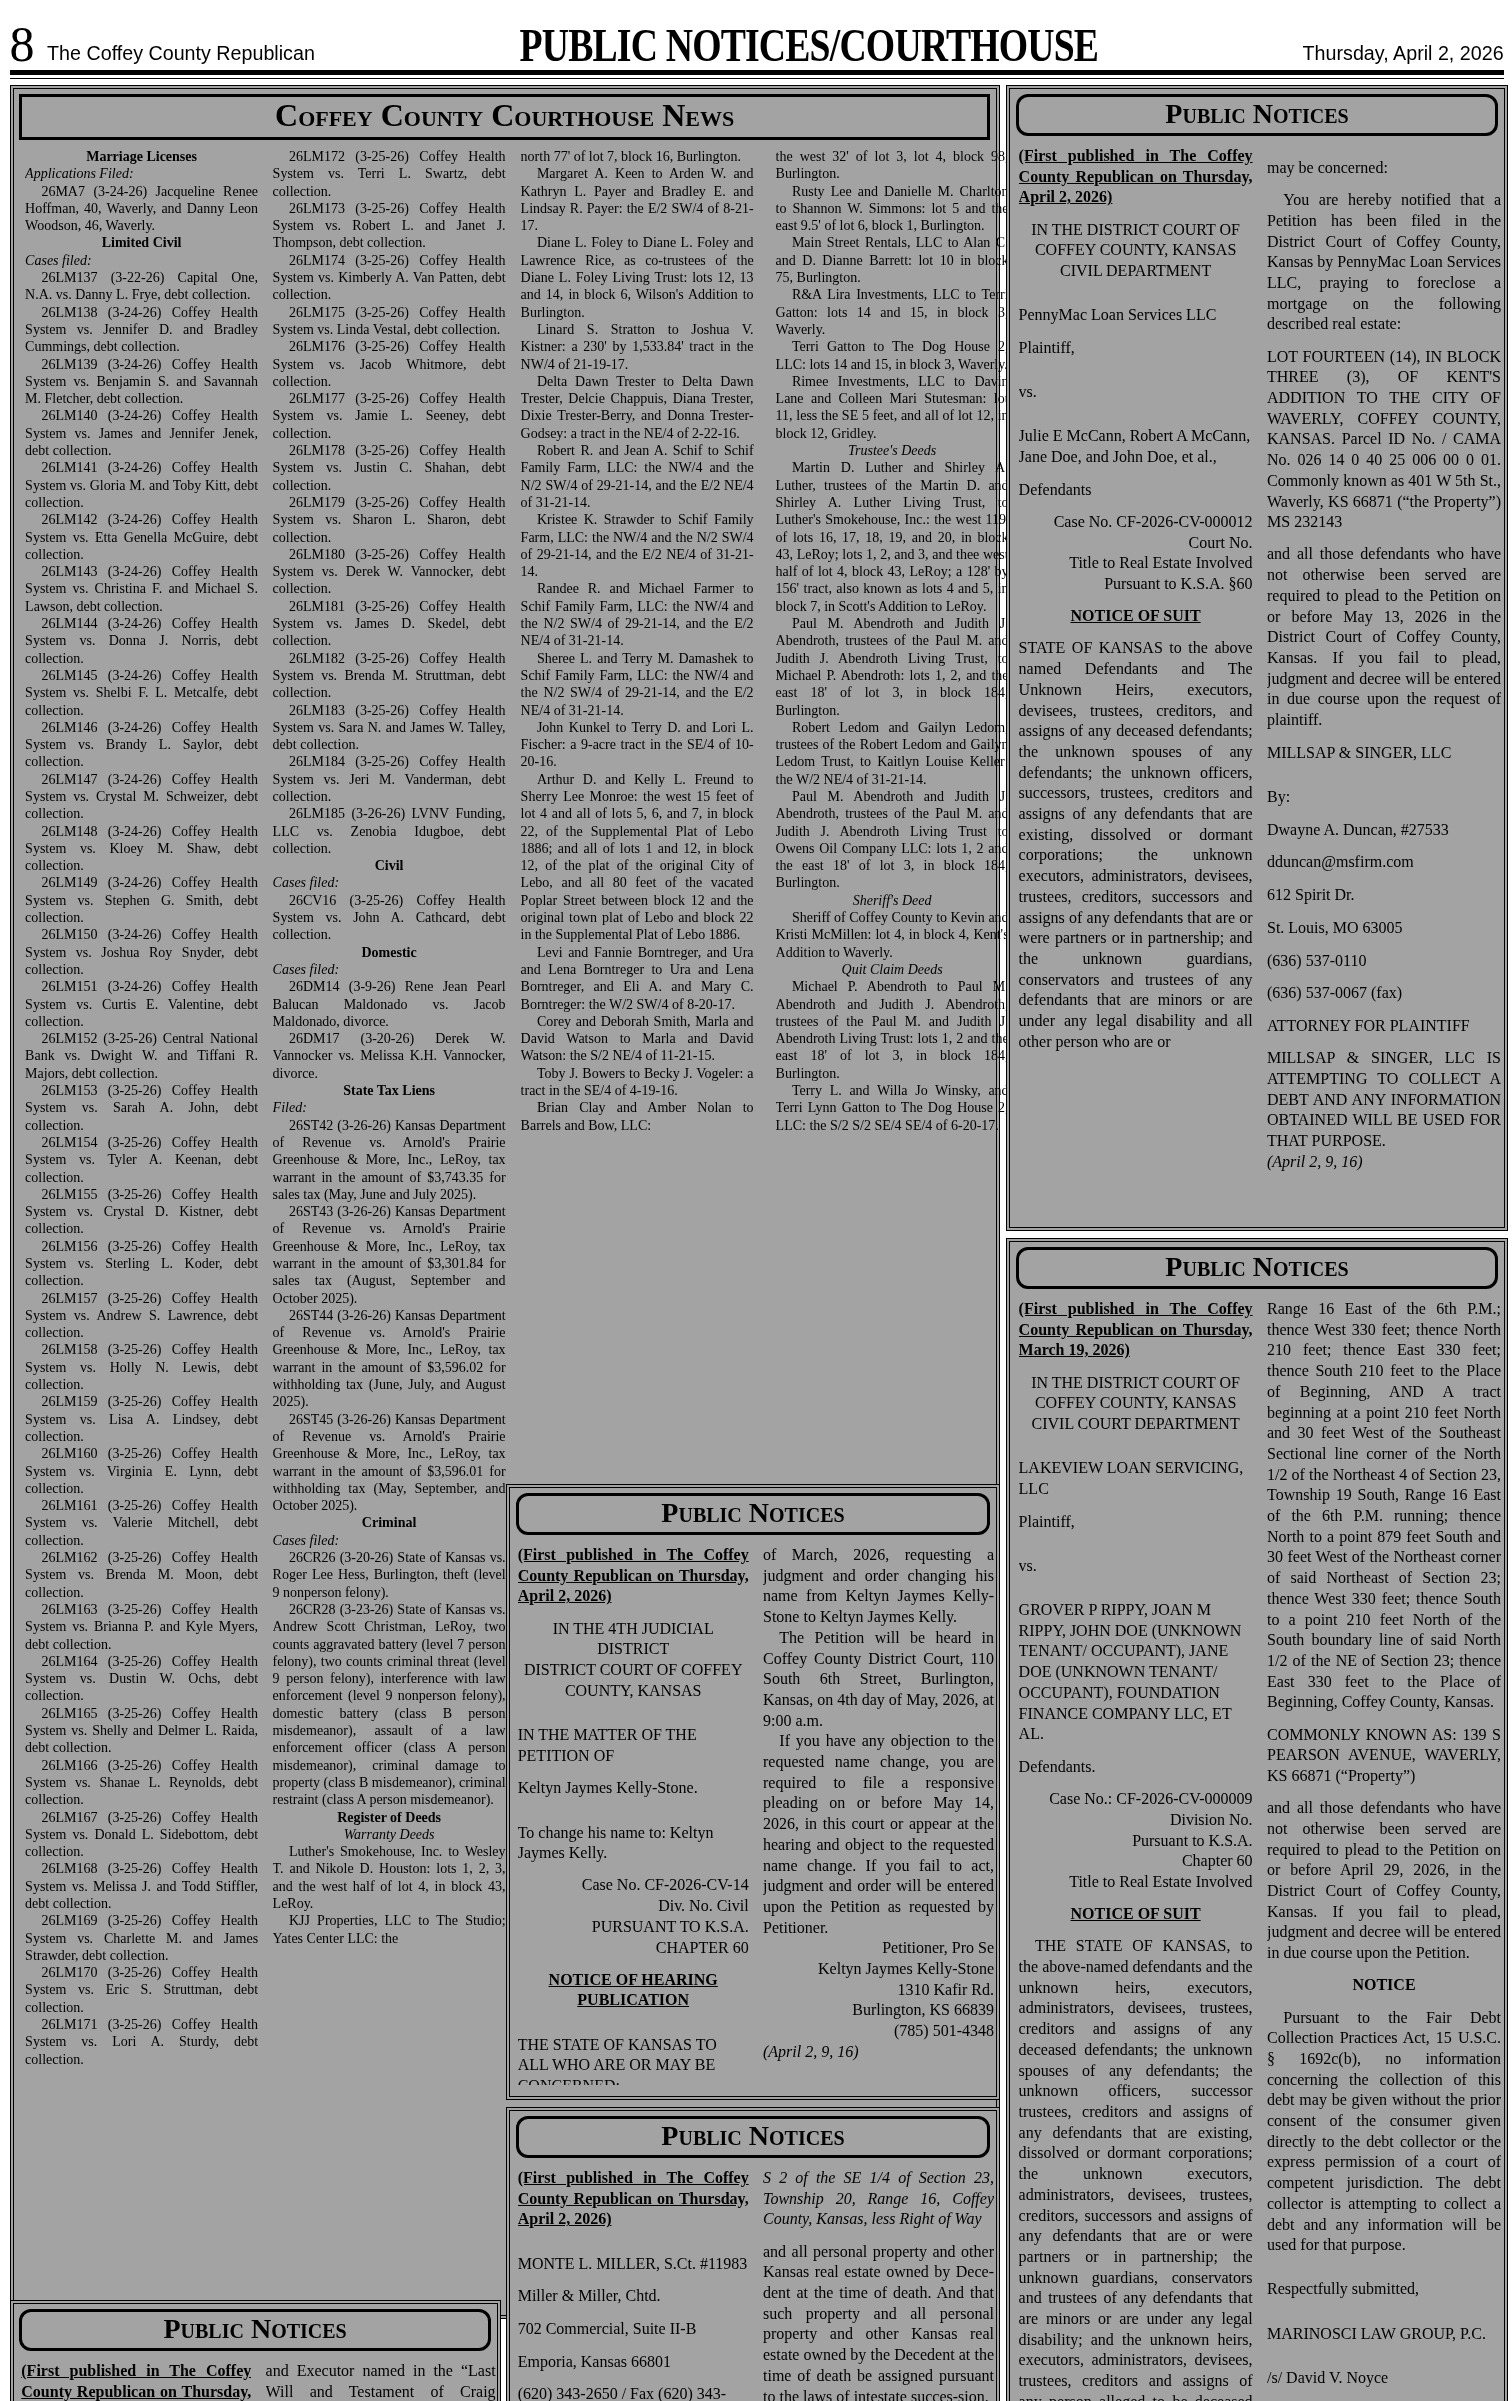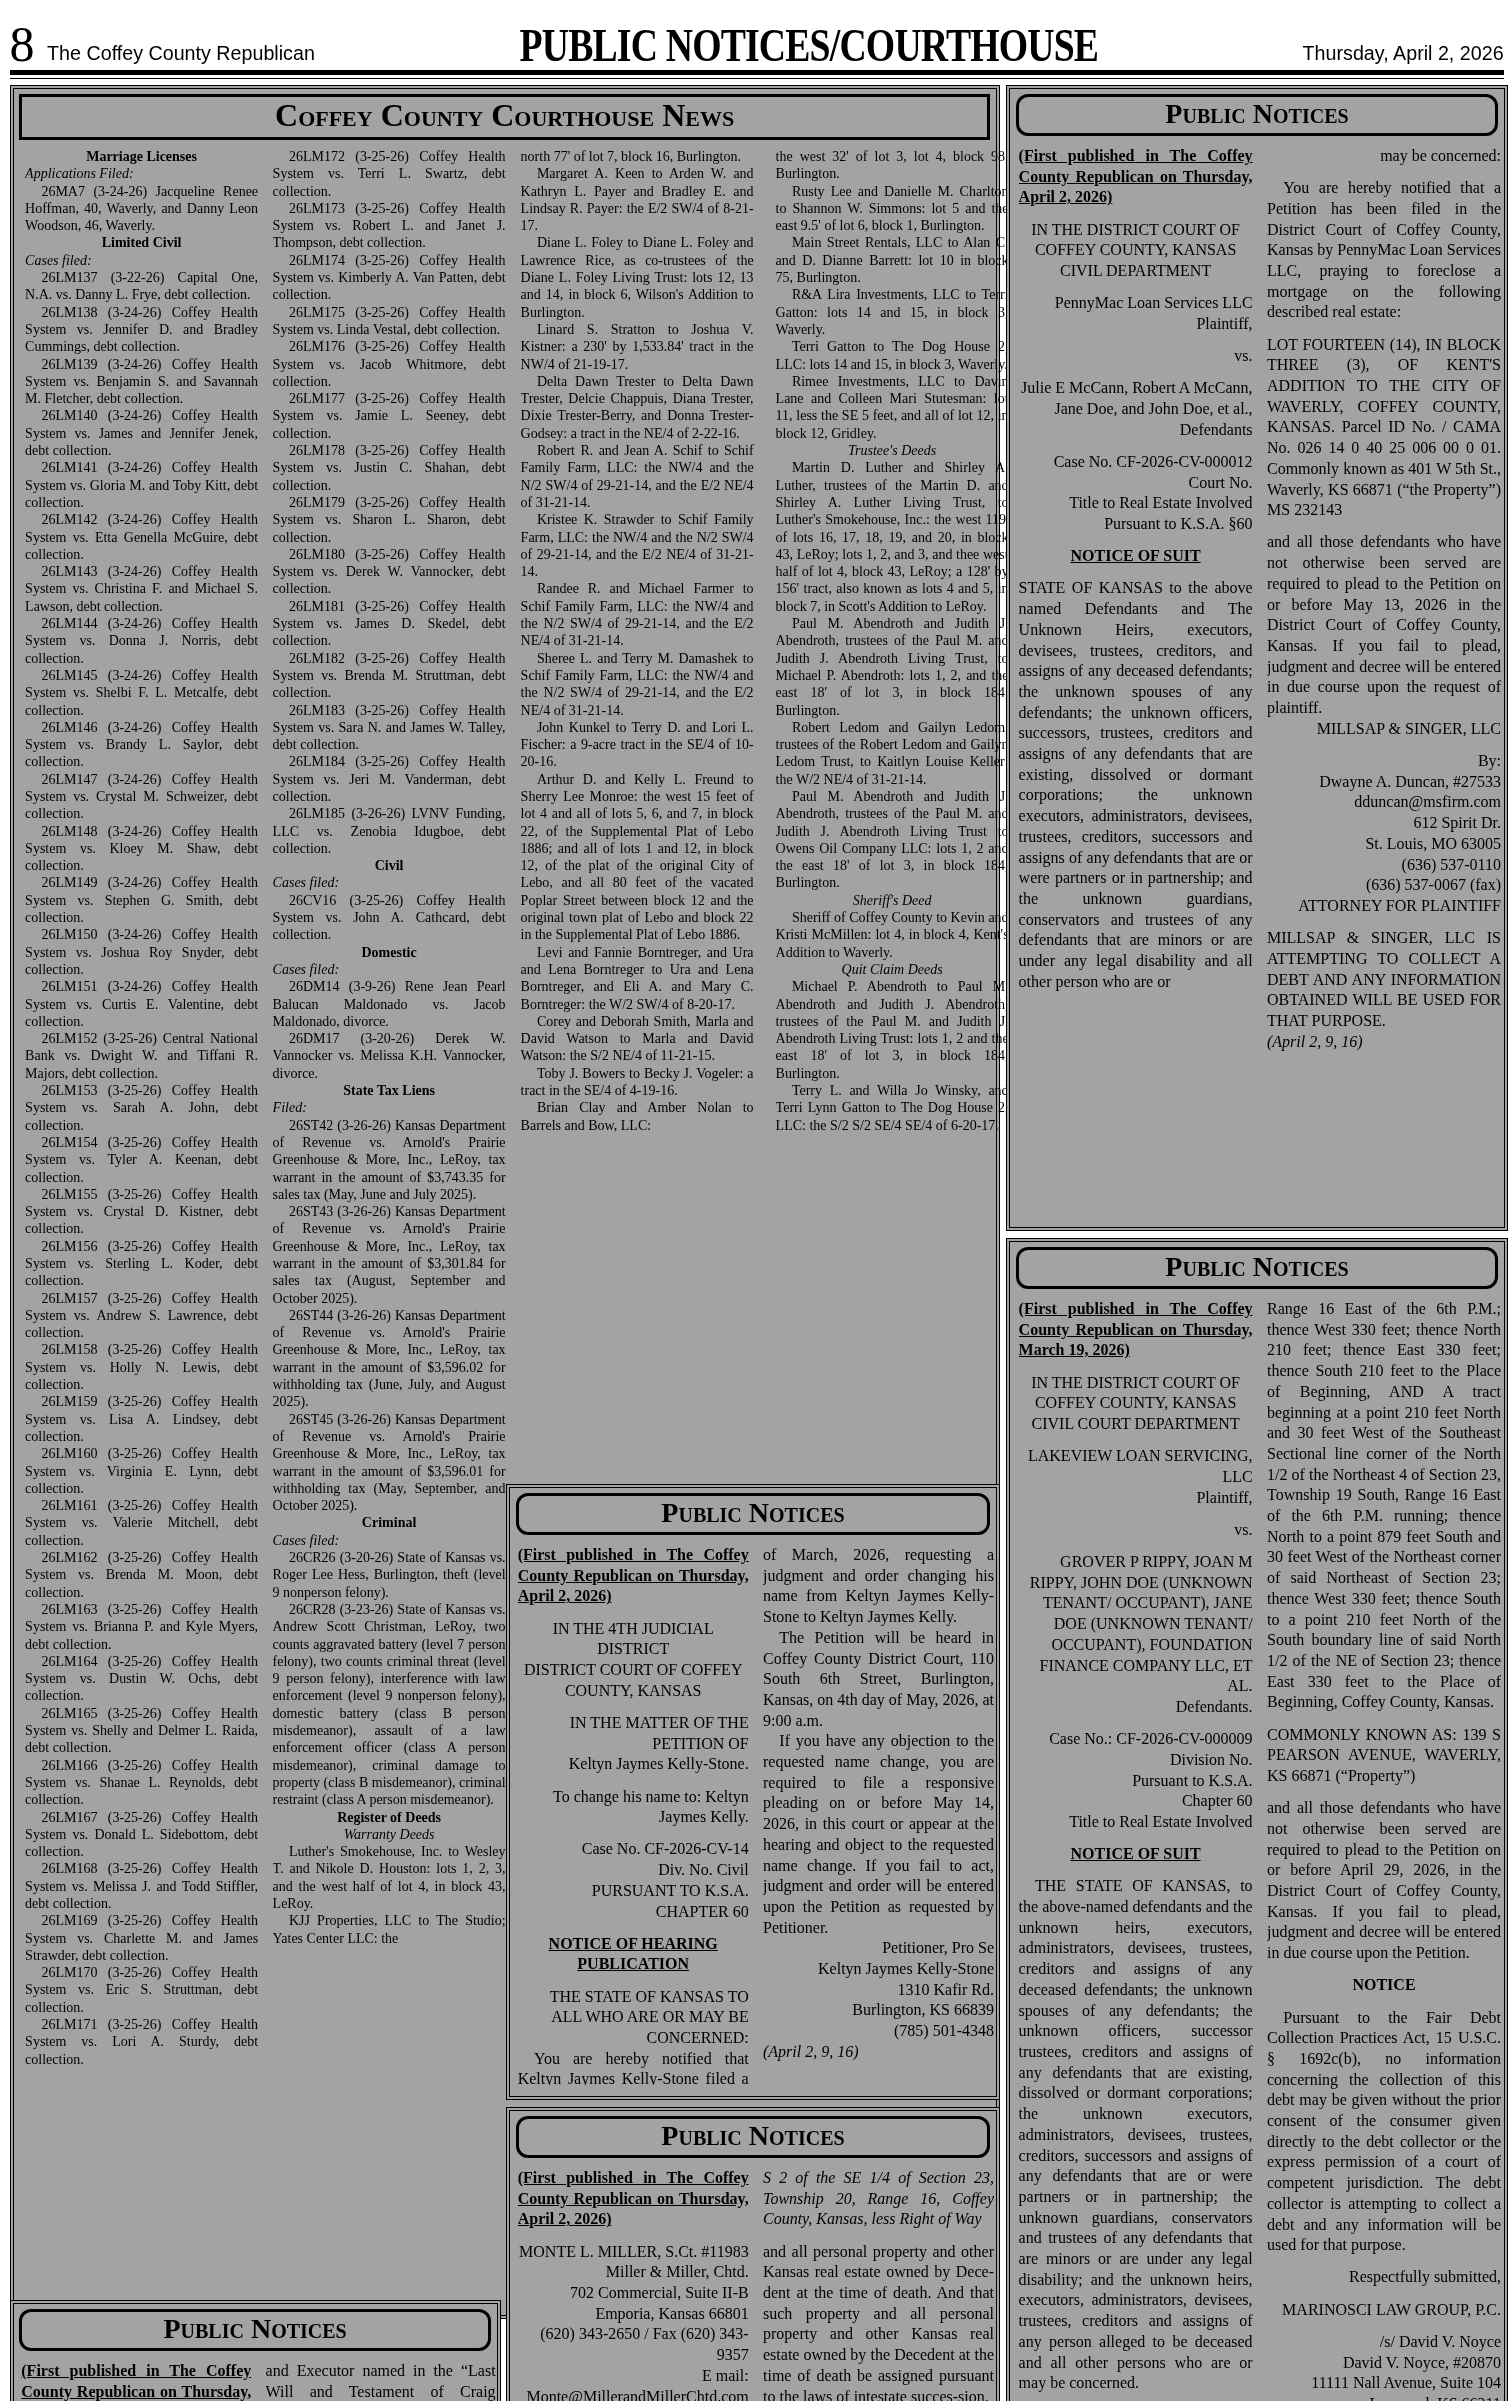--- a/index.html
+++ b/index.html
@@ -27,21 +27,21 @@
   .ln{text-align:justify;}
   .news .ln{font-size:14px;line-height:17.3px;}
   .notice .ln{font-size:16px;line-height:20.7px;}
   .s-p{text-indent:16.3px;}
   .s-j{}
   .s-h{text-align:center;font-weight:bold;text-indent:0;}
   .s-hu{text-align:center;font-weight:bold;text-decoration:underline;text-indent:0;}
   .s-i{text-align:left;font-style:italic;}
   .s-ic{text-align:center;font-style:italic;}
   .s-ij{font-style:italic;}
-  .s-l{text-align:right;}
+  .s-l{text-align:left;margin-top:12px;}
   .s-c{text-align:center;}
   .s-r{text-align:right;}
   .s-fp{font-weight:bold;text-decoration:underline;}
   .s-sp{height:11.5px;}
 </style>
 </head>
 <body>
 
 <div id="masthead">
   <div id="mh-left">

